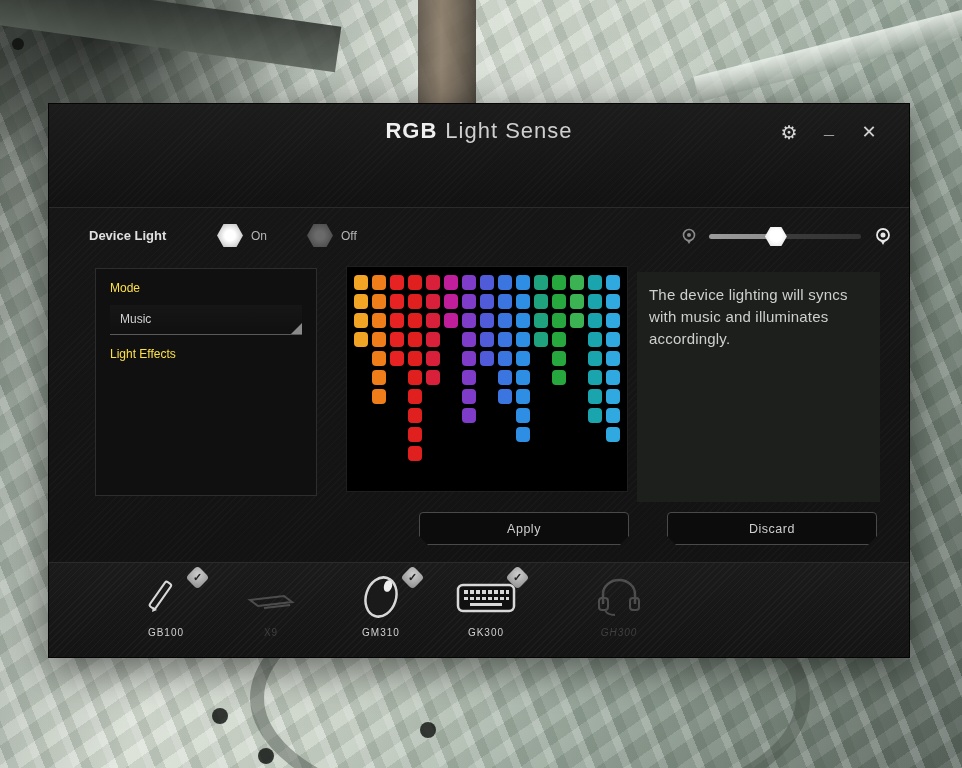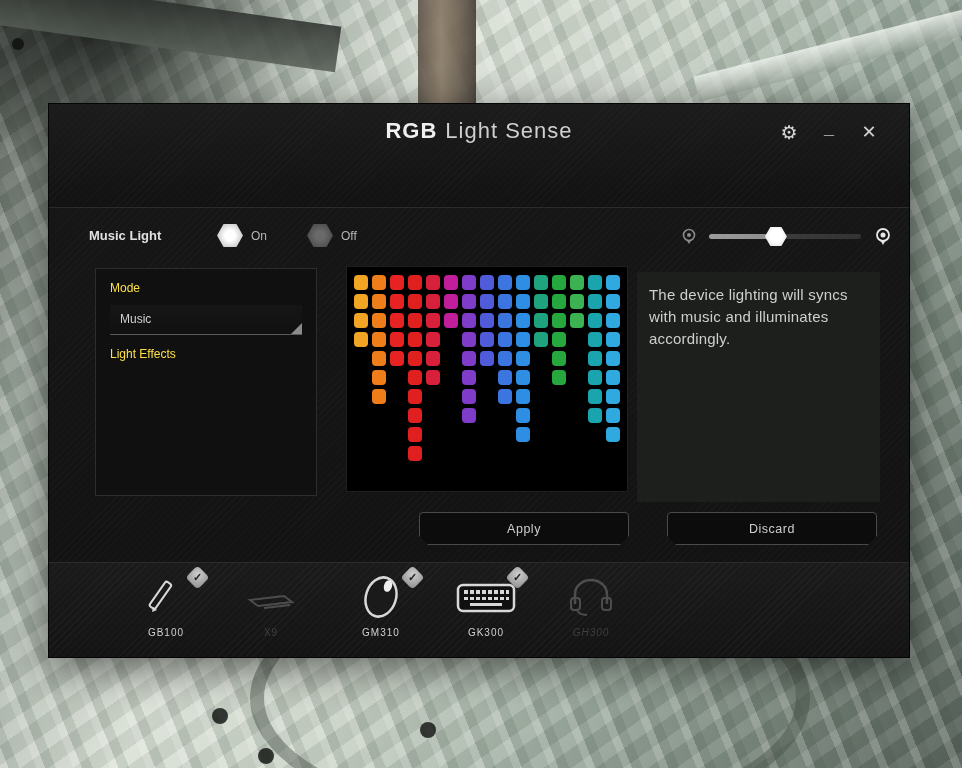--- a/index.html
+++ b/index.html
@@ -112,21 +112,21 @@
       linear-gradient(180deg,#1b1b1b,#141414);}
   .device{ position:absolute; top:8px; width:92px; text-align:center; cursor:pointer;}
   .device .icon-wrap{ position:relative; height:52px; display:flex; align-items:center; justify-content:center;}
   .device .dname{ font-size:10px; color:#cfcfcf; letter-spacing:1px; margin-top:4px;}
   .device.dim .dname{ color:#3f3f3f;}
   .device.dim svg{ opacity:.28;}
   .check{ position:absolute; top:-2px; right:6px; width:17px; height:17px; border-radius:4px;
     background:radial-gradient(circle at 40% 35%, #cfcfcf, #8a8a8a); transform:rotate(45deg);
     display:flex; align-items:center; justify-content:center;}
   .check span{ transform:rotate(-45deg); color:#222; font-size:11px; font-weight:700;}
-  .d1{ left:71px;} .d2{ left:176px;} .d3{ left:286px;} .d4{ left:391px;} .d5{ left:496px;font-style:italic;}
+  .d1{ left:71px;} .d2{ left:176px;} .d3{ left:286px;} .d4{ left:391px;} .d5{ left:524px;font-style:italic;}
 </style>
 </head>
 <body>
 
 <div class="bg-beam1"></div>
 <div class="bg-beam2"></div>
 <div class="bg-pole"></div>
 <div class="bg-ring"></div>
 <div class="bg-dot" style="left:212px; top:708px;"></div>
 <div class="bg-dot" style="left:258px; top:748px;"></div>
@@ -140,21 +140,21 @@
       <b>RGB</b><span>Light Sense</span>
     </div>
     <div class="win-controls">
       <div class="wc gear">⚙</div>
       <div class="wc minimize">_</div>
       <div class="wc">✕</div>
     </div>
   </div>
 
   <div class="dl-row">
-    <div class="dl-label">Music Light</div>
+    <div class="dl-label">Device Light</div>
 
     <div class="radio radio-on">
       <div class="hex hex-on"></div>
       <span class="radio-text">On</span>
     </div>
     <div class="radio radio-off">
       <div class="hex hex-off"></div>
       <span class="radio-text">Off</span>
     </div>
 

